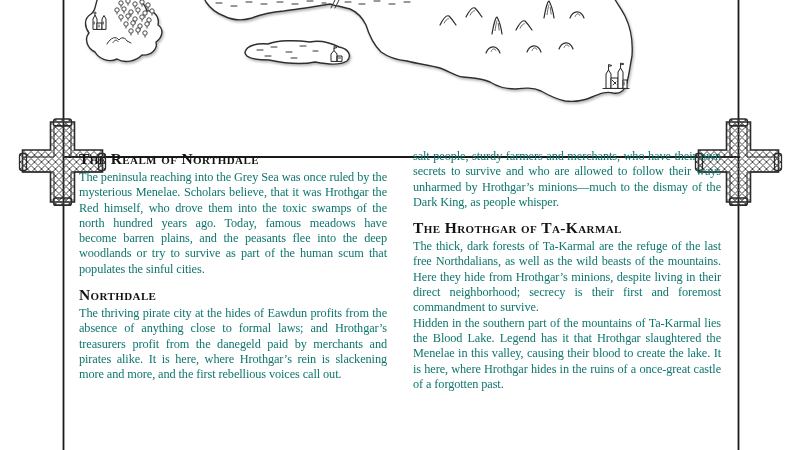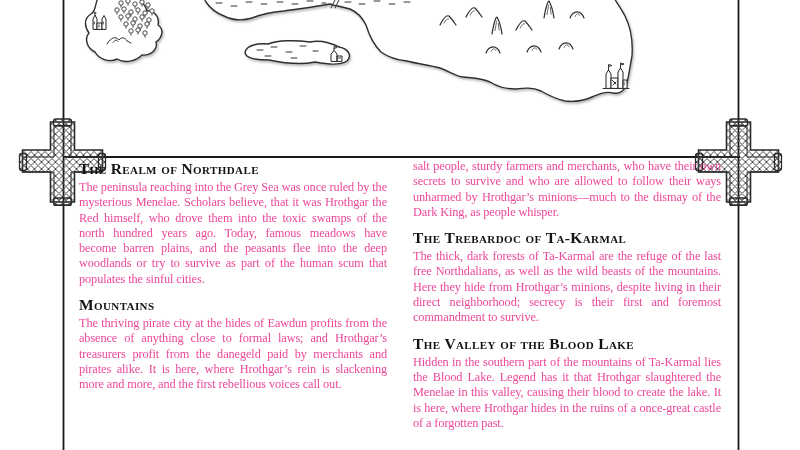--- a/index.html
+++ b/index.html
@@ -3,35 +3,35 @@
 <meta charset="utf-8">
 <style>
   html,body{margin:0;padding:0;}
   body{
     width:800px;height:450px;overflow:hidden;position:relative;
     background:#ffffff;
     font-family:"Liberation Serif", serif;
   }
   #gfx{position:absolute;left:0;top:0;z-index:0;}
   .columns{
-    position:absolute;left:79px;top:157px;width:642px;z-index:1;
+    position:absolute;left:79px;top:147px;width:642px;z-index:1;
     display:flex;gap:26px;color:#222;
   }
   .col{width:308px;}
   .col-left{padding-top:4px;}
   .col-right{padding-top:2px;}
   .sec-h{
     font-size:15.5px;font-weight:bold;font-variant:small-caps;
     letter-spacing:.4px;line-height:15px;color:#131313;
     margin:10px 0 4px 0;
   }
   .sec-h:first-child{margin-top:0;}
   .col p{
     margin:0;font-size:12.3px;line-height:15.3px;
-    text-align:justify;letter-spacing:-.1px;color:#ec4899;
+    text-align:justify;letter-spacing:-.1px;color:#0f766e;
   }
   .ink{stroke:#2e2e2e;stroke-width:1.4;fill:#ffffff;stroke-linejoin:round;stroke-linecap:round;}
   .thin{stroke:#333;stroke-width:1;fill:none;stroke-linecap:round;}
   .glyph{stroke:#222;stroke-width:1;fill:#ffffff;stroke-linejoin:round;stroke-linecap:round;}
 </style>
 </head>
 <body>
 
 <svg id="gfx" width="800" height="450" viewBox="0 0 800 450">
   <defs>
@@ -150,23 +150,22 @@
   </g>
 
   <use href="#crossdef" x="62.5" y="162"></use>
   <use href="#crossdef" x="738.5" y="162"></use>
 </svg>
 
 <div class="columns">
   <div class="col col-left">
     <div class="sec-h">The Realm of Northdale</div>
     <p>The peninsula reaching into the Grey Sea was once ruled by the mysterious Menelae. Scholars believe, that it was Hrothgar the Red himself, who drove them into the toxic swamps of the north hundred years ago. Today, famous meadows have become barren plains, and the peasants flee into the deep woodlands or try to survive as part of the human scum that populates the sinful cities.</p>
-    <div class="sec-h">Mountains</div>
+    <div class="sec-h">Northdale</div>
     <p>The thriving pirate city at the hides of Eawdun profits from the absence of anything close to formal laws; and Hrothgar’s treasurers profit from the danegeld paid by merchants and pirates alike. It is here, where Hrothgar’s rein is slackening more and more, and the first rebellious voices call out.</p>
   </div>
   <div class="col col-right">
     <p>salt people, sturdy farmers and merchants, who have their own secrets to survive and who are allowed to follow their ways unharmed by Hrothgar’s minions—much to the dismay of the Dark King, as people whisper.</p>
-    <div class="sec-h">The Trebardoc of Ta-Karmal</div>
+    <div class="sec-h">The Hrothgar of Ta-Karmal</div>
     <p>The thick, dark forests of Ta-Karmal are the refuge of the last free Northdalians, as well as the wild beasts of the mountains. Here they hide from Hrothgar’s minions, despite living in their direct neighborhood; secrecy is their first and foremost commandment to survive.</p>
-    <div class="sec-h">The Valley of the Blood Lake</div>
     <p>Hidden in the southern part of the mountains of Ta-Karmal lies the Blood Lake. Legend has it that Hrothgar slaughtered the Menelae in this valley, causing their blood to create the lake. It is here, where Hrothgar hides in the ruins of a once-great castle of a forgotten past.</p>
   </div>
 </div>
 
 </body></html>

